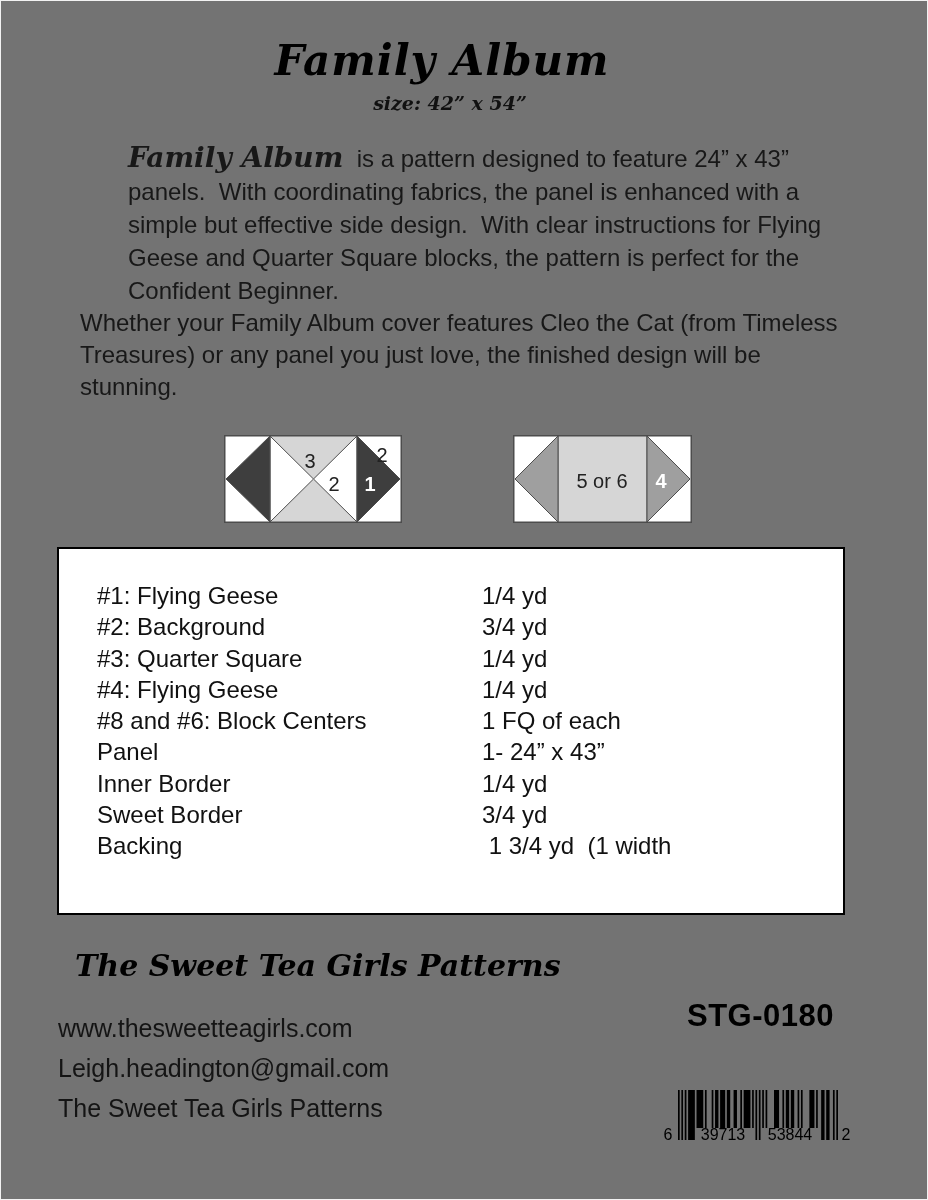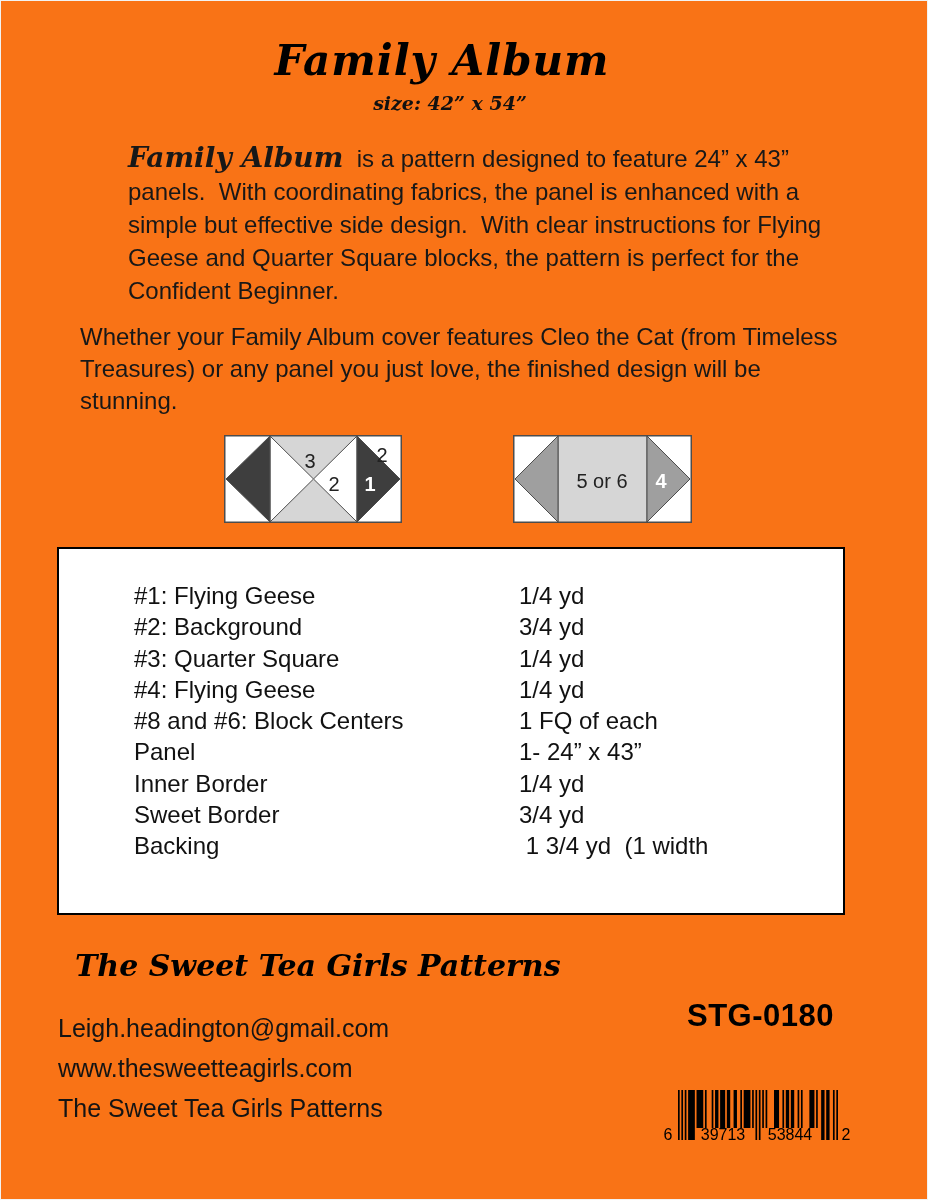--- a/index.html
+++ b/index.html
@@ -1,20 +1,20 @@
 <!DOCTYPE html>
 <html style="--dark: #3e3e3e; --medium: #9f9f9f; --light: #d6d6d6; --line: #4d4d4d;"><head>
 <meta charset="utf-8">
 <style>
   * { margin:0; padding:0; box-sizing:border-box; }
   html,body { background:#ffffff; }
   .page {
     position:relative;
     width:928px; height:1200px;
-    background:#f97316;
+    background:#737373;
     font-family:"Liberation Sans", sans-serif;
     color:#1a1a1a;
     overflow:hidden;
     box-shadow: inset 0 0 0 1px #f2f2f2;
   }
   .script {
     font-family:"DejaVu Serif", serif;
     font-style:italic;
     font-weight:bold;
   }
@@ -28,40 +28,40 @@
     position:absolute; top:92px; left:0; width:900px;
     text-align:center;
     font-size:19px; color:#111;
   }
   .intro {
     position:absolute; left:80px; top:142px; width:784px;
     font-size:24px; color:#181818;
   }
   .intro p { white-space:pre-wrap; }
   .para1 { line-height:33px;margin-left:48px; }
-  .para2 { line-height:32px; margin-top:14px; }
+  .para2 { line-height:32px; }
   .lead-script { font-size:28px; line-height:1; }
   .blk { position:absolute; top:435px; }
   .blk1 { left:224px; }
   .blk2 { left:513px; }
   .blk text {
     font-family:"Liberation Sans", sans-serif;
     font-size:20px; fill:#222;
     text-anchor:middle; dominant-baseline:central;
   }
   .blk text.wlabel { fill:#ffffff; font-weight:bold; font-size:20px; }
   .materials-box {
     position:absolute; left:57px; top:547px;
     width:788px; height:368px;
     border:2px solid #000;
     background:#fff;
     padding:33px 0 0 38px;
   }
   .mrow { display:flex; height:31.3px; font-size:24px; color:#111; }
-  .mrow .item { width:385px; white-space:pre;margin-left:37px; }
+  .mrow .item { width:385px; white-space:pre; }
   .mrow .amount { white-space:pre; }
   .brand-script {
     position:absolute; left:75px; top:948px;
     font-size:30px; color:#000;
   }
   .contact {
     position:absolute; left:58px; top:1008px;
     font-size:25px; line-height:40px; color:#141414;
   }
   .sku {
@@ -159,22 +159,22 @@
         <div class="mrow">
           <span class="item">Backing</span>
           <span class="amount"> 1 3/4 yd  (1 width</span>
         </div>
       </div>
   </div>
 
   <div class="brand-script script">The Sweet Tea Girls Patterns</div>
 
   <div class="contact">
+    <div>www.thesweetteagirls.com</div>
     <div>Leigh.headington@gmail.com</div>
-    <div>www.thesweetteagirls.com</div>
     <div>The Sweet Tea Girls Patterns</div>
   </div>
 
   <div class="sku">STG-0180</div>
 
   <div class="barcode">
     <svg id="barcode-svg" width="160" height="52">
         <rect x="0.00" y="0" width="1.68" height="50" fill="#000"></rect>
         <rect x="3.37" y="0" width="1.68" height="50" fill="#000"></rect>
         <rect x="6.74" y="0" width="1.68" height="50" fill="#000"></rect>

